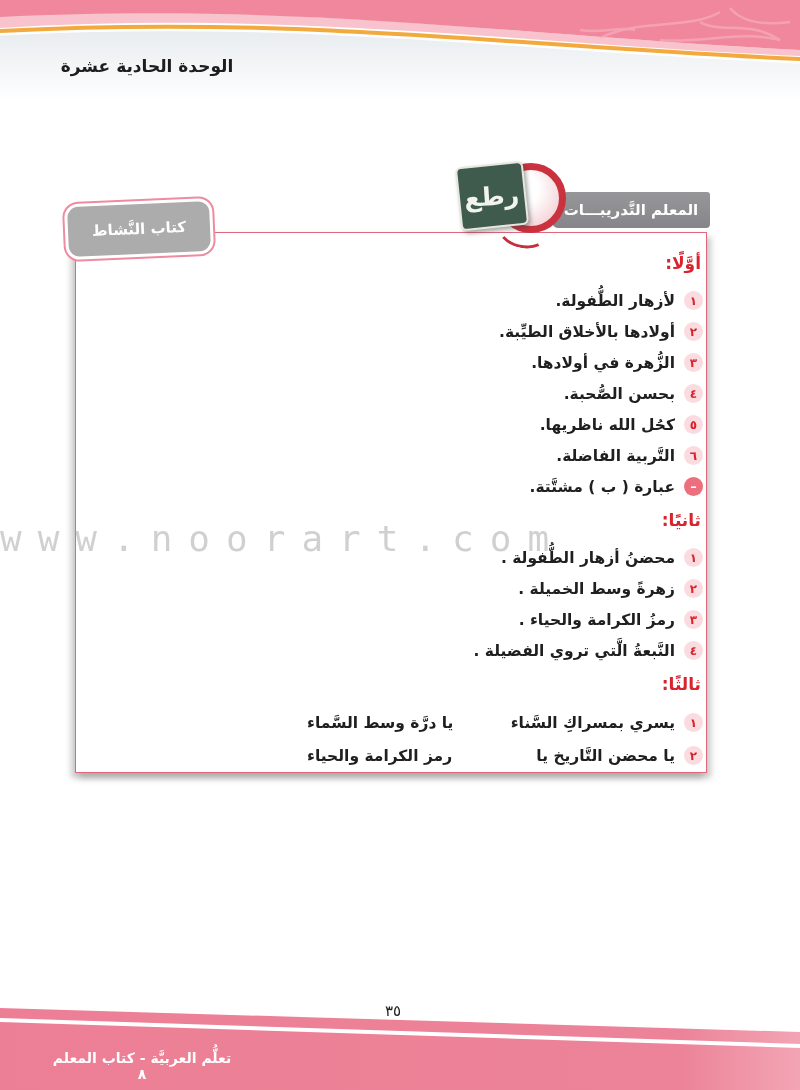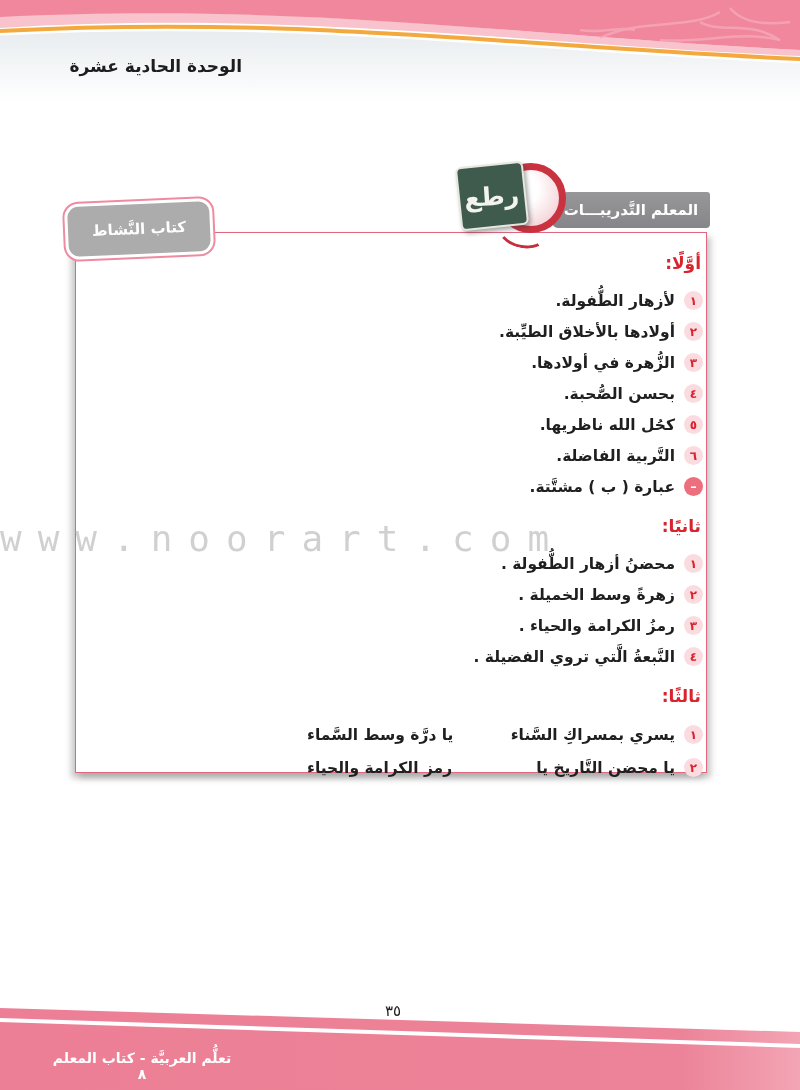--- a/index.html
+++ b/index.html
@@ -8,21 +8,21 @@
     background:#ffffff;
     font-family:"DejaVu Sans", sans-serif;
   }
   
   .band-svg{position:absolute;left:0;display:block;}
   #header-svg{top:0;}
   #footer-svg{bottom:0;}
   .unit-title{
     position:absolute;top:56px;left:52px;width:190px;
     font-size:17px;font-weight:bold;color:#1d1d1d;
-    direction:rtl;text-align:right;
+    direction:rtl;text-align:center;
   }
   
   .answers-bar{
     position:absolute;left:552px;top:192px;width:158px;height:36px;
     background:linear-gradient(#97979a,#86868a);
     border-radius:16px 3px 4px 6px;
     color:#ffffff;font-size:15px;font-weight:bold;
     direction:rtl;text-align:center;line-height:36px;
     z-index:4;
   }
@@ -65,21 +65,21 @@
     border:1.5px solid #e0687e;
     box-shadow:-4px 5px 6px rgba(125,125,125,.40), 4px 5px 6px rgba(125,125,125,.40);
     direction:rtl;
     padding:20px 3px 0 15px;
     z-index:3;
   }
   .section-heading{
     color:#d9232e;font-size:17px;font-weight:bold;
     margin:0 2px 8px 0;height:24px;
   }
-  .section-heading.later{margin-top:14px;}
+  .section-heading.later{margin-top:8px;}
   .ans-item{
     display:flex;align-items:center;gap:9px;height:31px;
     font-size:15.5px;font-weight:bold;color:#1f1f1f;
   }
   .num-badge{
     flex:0 0 auto;width:19px;height:19px;border-radius:50%;
     background:#fadce0;color:#d9232e;
     font-size:12px;font-weight:bold;
     display:flex;align-items:center;justify-content:center;
   }

